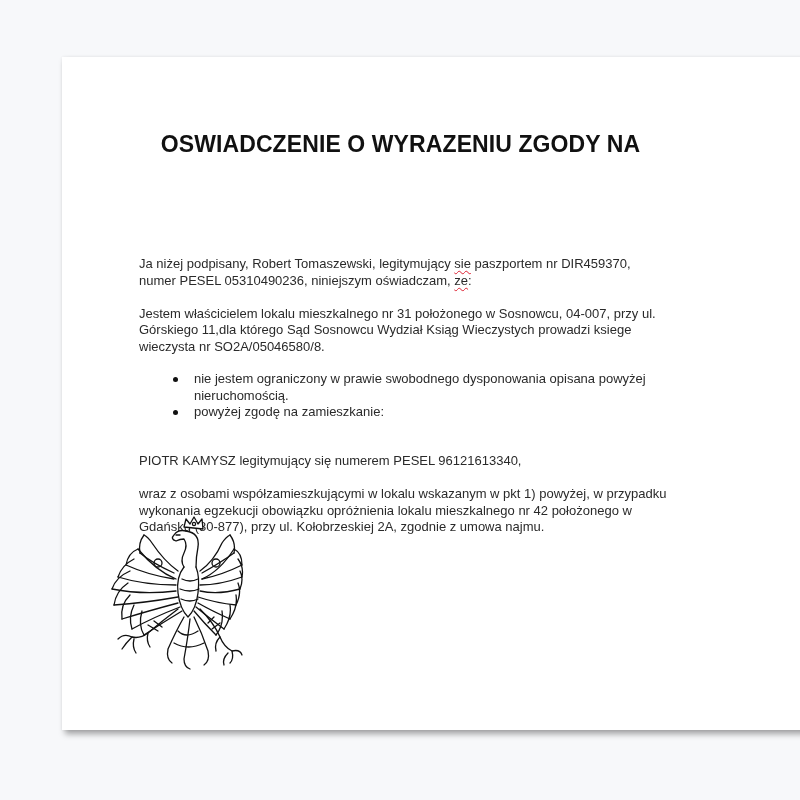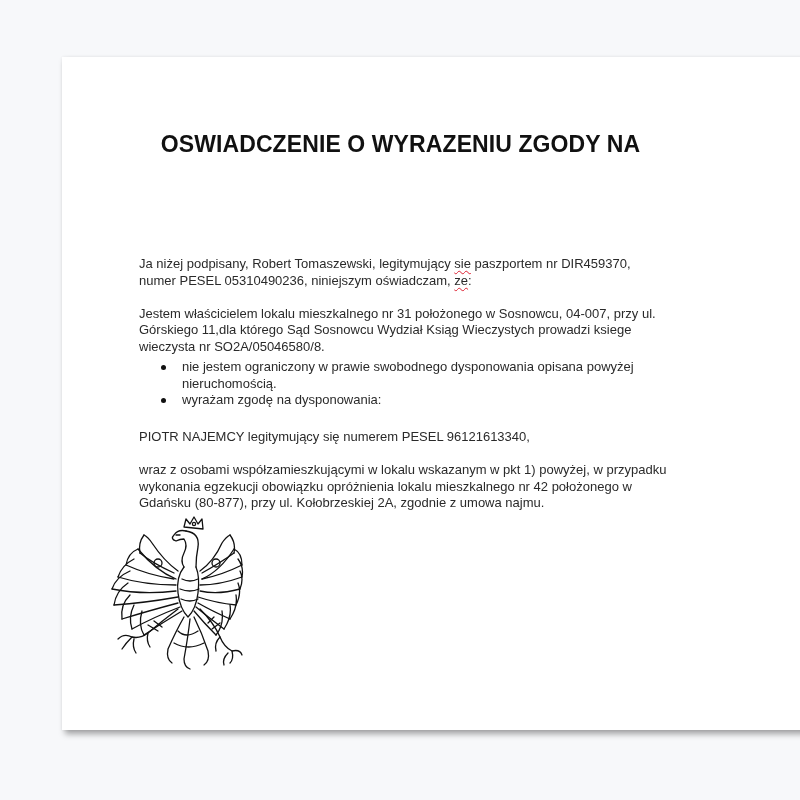--- a/index.html
+++ b/index.html
@@ -48,21 +48,21 @@
     }
     .gap {
       height: 16.5px;
     }
     .spell {
       text-decoration: underline wavy #d23;
       text-decoration-thickness: 1px;
       text-underline-offset: 2px;
     }
     ul.bullets {
-      margin: 4px;
+      margin: 16px;
       padding: 0 0 0 39px;
       list-style: none;
     }
     ul.bullets li {
       position: relative;
       padding-left: 0;
     }
     ul.bullets li .bullet {
       position: absolute;
       left: -21px;
@@ -87,24 +87,24 @@
   <div class="title">
     <div>OSWIADCZENIE O WYRAZENIU ZGODY NA</div>
   </div>
 
   <div class="body">
     <p><span>Ja niżej podpisany, Robert Tomaszewski, legitymujący </span><span class="spell">sie</span><span> paszportem nr DIR459370, numer PESEL 05310490236, niniejszym oświadczam, </span><span class="spell">ze</span><span>:</span></p>
     <div class="gap"></div>
     <p>Jestem właścicielem lokalu mieszkalnego nr 31 położonego w Sosnowcu, 04-007, przy ul. Górskiego 11,dla którego Sąd Sosnowcu Wydział Ksiąg Wieczystych prowadzi ksiege wieczysta nr SO2A/05046580/8.</p>
     <ul class="bullets">
       <li><span class="bullet"></span><span>nie jestem ograniczony w prawie swobodnego dysponowania opisana powyżej nieruchomością.</span></li>
-      <li><span class="bullet"></span><span>wyrażam zgodę na dysponowania:</span></li>
+      <li><span class="bullet"></span><span>powyżej zgodę na zamieszkanie:</span></li>
     </ul>
     <div class="gap"></div>
-    <p>PIOTR NAJEMCY legitymujący się numerem PESEL 96121613340,</p>
+    <p>PIOTR KAMYSZ legitymujący się numerem PESEL 96121613340,</p>
     <div class="gap"></div>
     <p>wraz z osobami współzamieszkującymi w lokalu wskazanym w pkt 1) powyżej, w przypadku wykonania egzekucji obowiązku opróżnienia lokalu mieszkalnego nr 42 położonego w Gdańsku (80-877), przy ul. Kołobrzeskiej 2A, zgodnie z umowa najmu.</p>
   </div>
 
   <div class="eagle">
     <svg viewBox="0 0 140 170" width="140" height="170" fill="none" stroke="#111" stroke-width="1.3" stroke-linejoin="round" stroke-linecap="round">
 
       <path d="M80 14 L82 6 L86 11 L90 4 L94 11 L98 6 L99 16 Z" fill="#fff"></path>
       <circle cx="90" cy="11" r="1.6"></circle>
 

